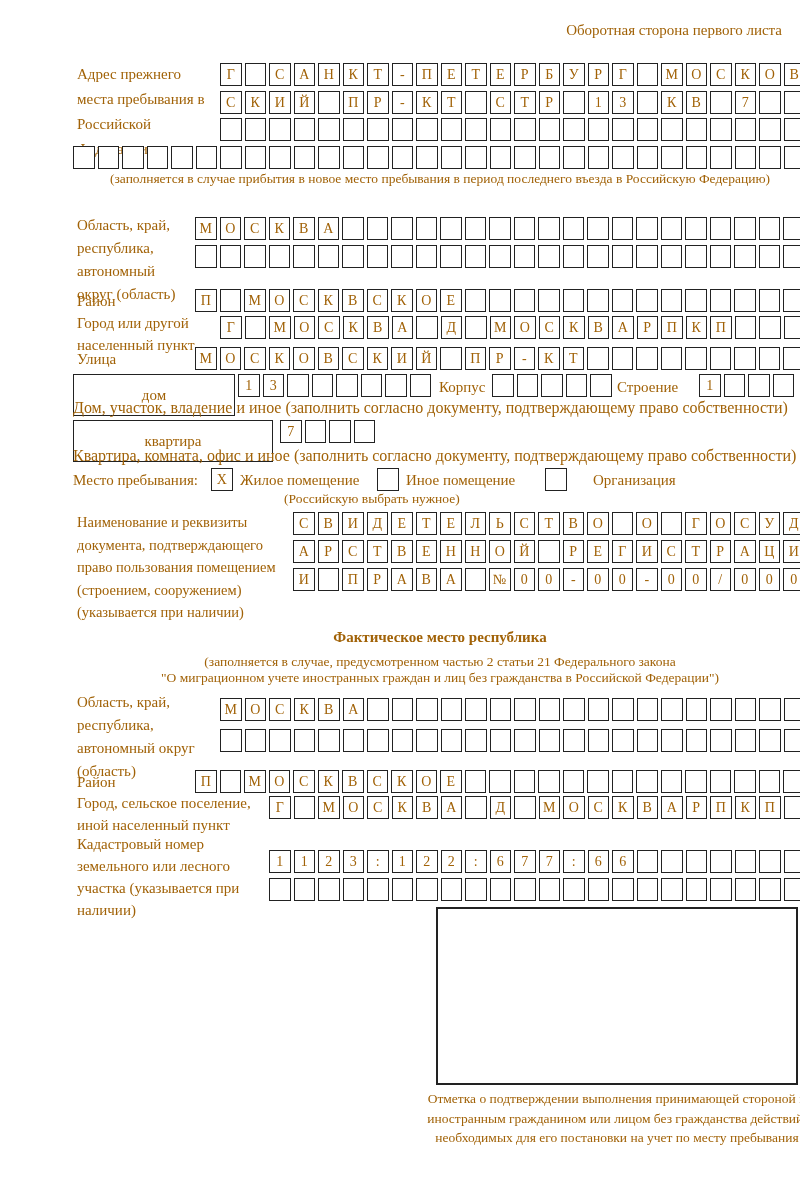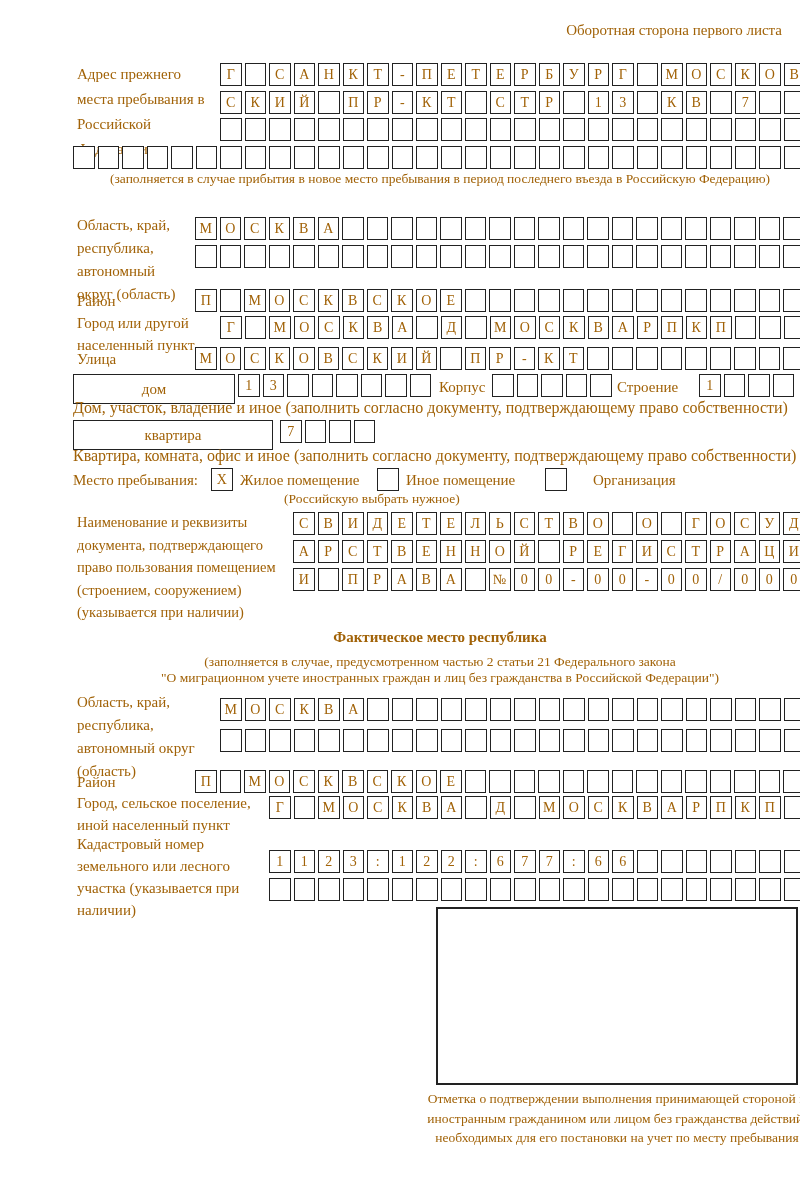--- a/index.html
+++ b/index.html
@@ -9,21 +9,21 @@
   }
   .hdr{position:absolute;top:22px;right:58px;font-size:15px;}
   .lbl{position:absolute;font-size:15px;line-height:23px;}
   .cellrow{position:absolute;display:flex;gap:3px;}
   .cell{
     box-sizing:border-box;flex:0 0 21.5px;width:21.5px;height:23px;
     border:1.7px solid #222;display:flex;align-items:center;justify-content:center;
     font-size:14px;background:#fff;
   }
   .widebox{
-    position:absolute;box-sizing:border-box;height:30px;border:1.7px solid #222;
+    position:absolute;box-sizing:border-box;height:42px;border:1.7px solid #222;
     display:flex;align-items:center;justify-content:center;font-size:15px;background:#fff;
   }
   .cnote{position:absolute;left:0;width:800px;text-align:center;font-size:13.5px;white-space:nowrap;}
   .title{position:absolute;left:0;width:800px;text-align:center;font-size:15.5px;font-weight:bold;}
   .smnote{position:absolute;font-size:16px;white-space:nowrap;}
   .stampbox{position:absolute;box-sizing:border-box;border:2px solid #222;background:#fff;}
   .stampcap{position:absolute;text-align:center;font-size:13.5px;line-height:19.5px;}
 </style>
 </head>
 <body>

